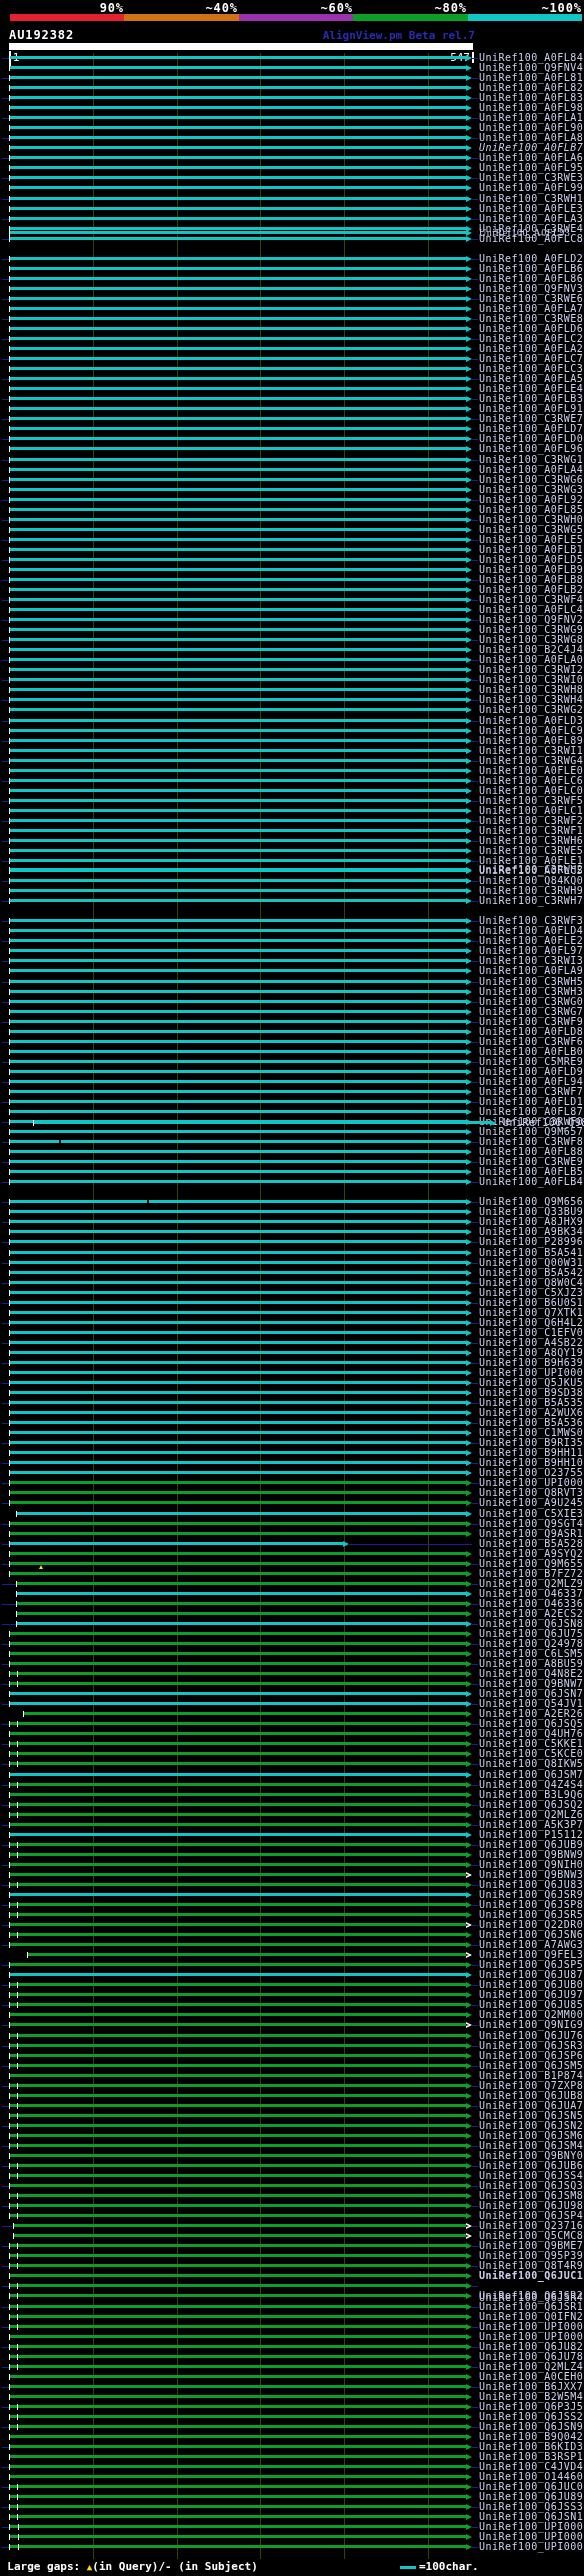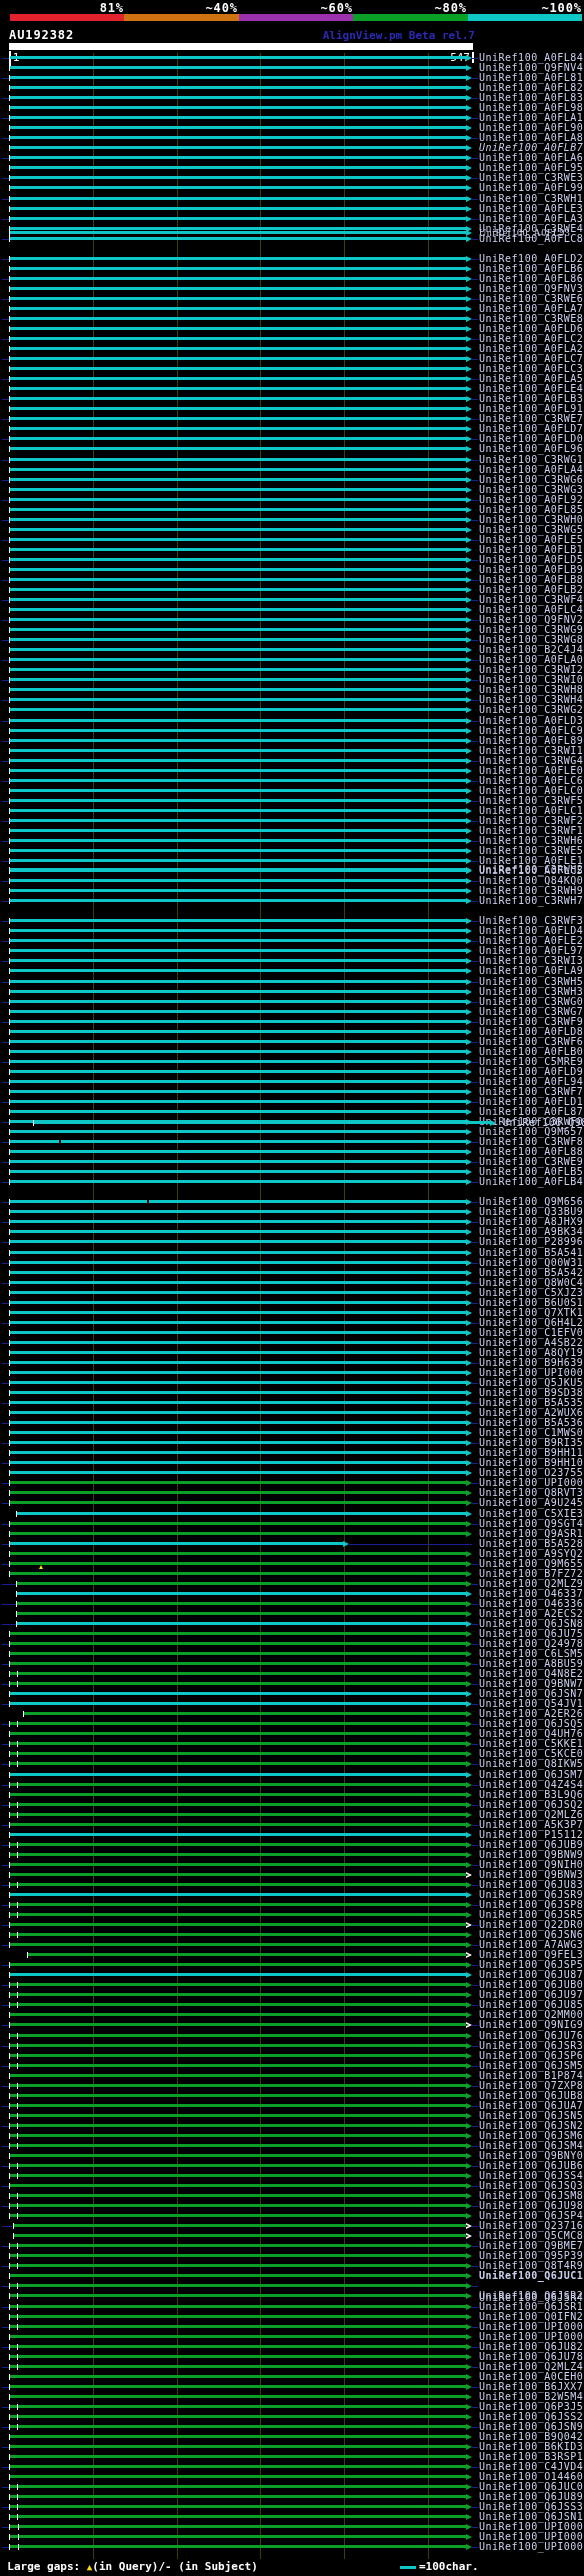--- a/index.html
+++ b/index.html
@@ -36,21 +36,21 @@
   #footL{position:absolute;left:7.3px;top:2560px;font-size:11px;font-weight:bold;color:#fff;white-space:pre;}
   #gqsym{color:#FFE000;font-size:9.1px;}
   #legline{position:absolute;left:400px;top:2566px;width:16.4px;height:2.7px;}
   #legtxt{position:absolute;left:419px;top:2560px;font-size:11px;font-weight:bold;color:#fff;}
 </style>
 </head>
 <body>
 
 <div id="app">
 
-  <span class="sl" style="left:51px">81%</span>
+  <span class="sl" style="left:51px">90%</span>
   <span class="sl" style="left:165px">~40%</span>
   <span class="sl" style="left:280px">~60%</span>
   <span class="sl" style="left:394px">~80%</span>
   <span class="sl" style="left:509px">~100%</span>
 
   <div id="scalebar">
     <div class="seg" style="background: rgb(227, 34, 46);"></div>
     <div class="seg" style="background: rgb(206, 114, 18);"></div>
     <div class="seg" style="background: rgb(156, 49, 173);"></div>
     <div class="seg" style="background: rgb(10, 160, 40);"></div>

